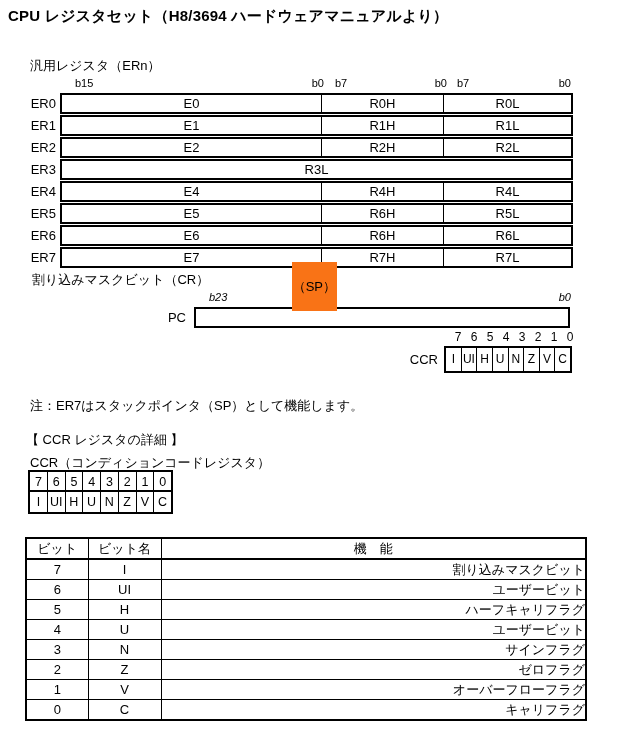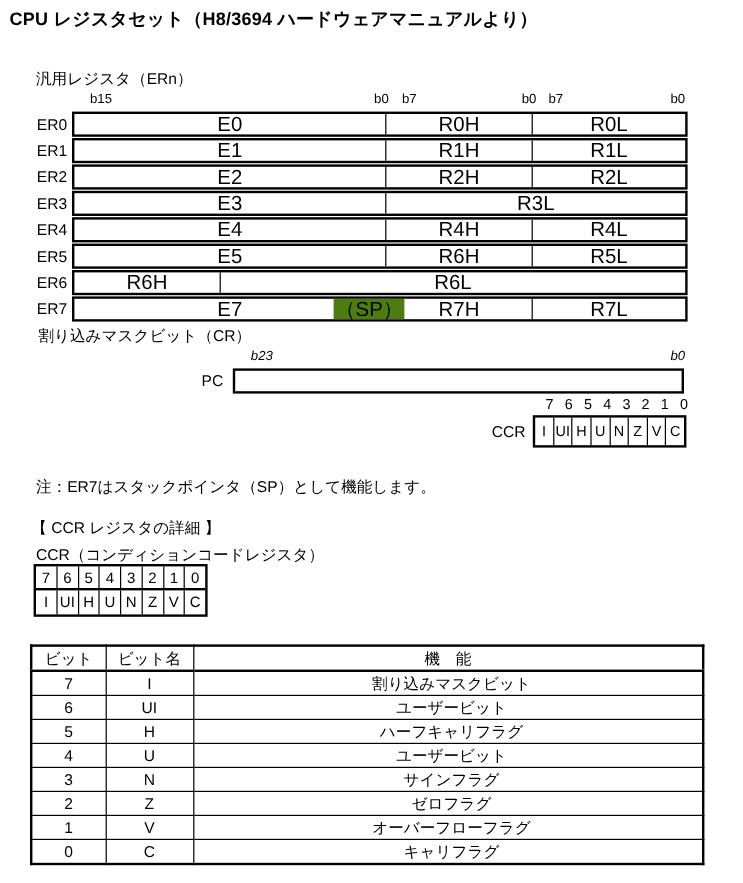--- a/index.html
+++ b/index.html
@@ -35,27 +35,27 @@
   .reg-rows { left: 24px; top: 93px; }
   .reg-row { display: flex; margin-bottom: 1px; height: 21px; }
   .reg-row-label {
     width: 36px; text-align: right; padding-right: 4px;
     line-height: 21px; font-size: 13px;
   }
   .reg-box {
     width: 513px; height: 21px;
     border: 2px solid #000; display: flex;
   }
-  .reg-cell { line-height: 17px; text-align: center; font-size: 17px; }
+  .reg-cell { line-height: 17px; text-align: center; font-size: 13px; }
   .reg-cell.e { width: 260px; border-right: 1px solid #000; position: relative; }
   .reg-cell.h { width: 122px; border-right: 1px solid #000; }
   .reg-cell.l { flex: 1; }
   .sp-tag {
-    position: absolute; top: 0; right: -16px;
-    background: #4d7c0f; line-height: 17px; z-index: 2; padding: 0 1px;
+    position: absolute; top: 13px; right: -16px;
+    background: #f97316; line-height: 17px; z-index: 2; padding: 16px 1px;
   }
 
   
   .pc-row { left: 150px; top: 307px; display: flex; }
   .pc-label { width: 44px; text-align: right; padding-right: 8px; line-height: 21px; }
   .pc-box { width: 376px; height: 21px; border: 2px solid #000; background: #fff; }
 
   
   .ccr-bits { left: 450px; top: 330px; width: 128px; display: flex; font-size: 12px; }
   .ccr-bits span { flex: 1; text-align: center; }
@@ -88,21 +88,21 @@
     border: 1px solid #000;
     height: 19px;
     padding: 0;
     text-align: center;
     line-height: 19px;
     overflow: hidden;
     white-space: nowrap;
   }
   table.bit-table { border: 2px solid #000; }
   table.bit-table tr.hdr td { border-bottom: 2px solid #000; }
-  table.bit-table td.func { text-align: center; padding-left: 6px; }
+  table.bit-table td.func { text-align: right; padding-left: 6px; }
   table.bit-table col.c1 { width: 62px; }
   table.bit-table col.c2 { width: 73px; }
 </style>
 </head>
 <body>
 
 <div class="abs page-title">CPU レジスタセット（H8/3694 ハードウェアマニュアルより）</div>
 
 <div class="abs section-heading" style="left:30px; top:57px;">汎用レジスタ（ERn）</div>
 
@@ -142,21 +142,20 @@
     <div class="reg-row-label">ER2</div>
     <div class="reg-box">
       <div class="reg-cell e">E2</div>
       <div class="reg-cell h">R2H</div>
       <div class="reg-cell l">R2L</div>
     </div>
   </div>
   <div class="reg-row">
     <div class="reg-row-label">ER3</div>
     <div class="reg-box">
-      <div class="reg-cell e">E3</div>
       <div class="reg-cell l">R3L</div>
     </div>
   </div>
   <div class="reg-row">
     <div class="reg-row-label">ER4</div>
     <div class="reg-box">
       <div class="reg-cell e">E4</div>
       <div class="reg-cell h">R4H</div>
       <div class="reg-cell l">R4L</div>
     </div>
@@ -165,20 +164,21 @@
     <div class="reg-row-label">ER5</div>
     <div class="reg-box">
       <div class="reg-cell e">E5</div>
       <div class="reg-cell h">R6H</div>
       <div class="reg-cell l">R5L</div>
     </div>
   </div>
   <div class="reg-row">
     <div class="reg-row-label">ER6</div>
     <div class="reg-box">
+      <div class="reg-cell e">E6</div>
       <div class="reg-cell h">R6H</div>
       <div class="reg-cell l">R6L</div>
     </div>
   </div>
   <div class="reg-row">
     <div class="reg-row-label">ER7</div>
     <div class="reg-box">
       <div class="reg-cell e">
         <span>E7</span>
         <span class="sp-tag">（SP）</span>

